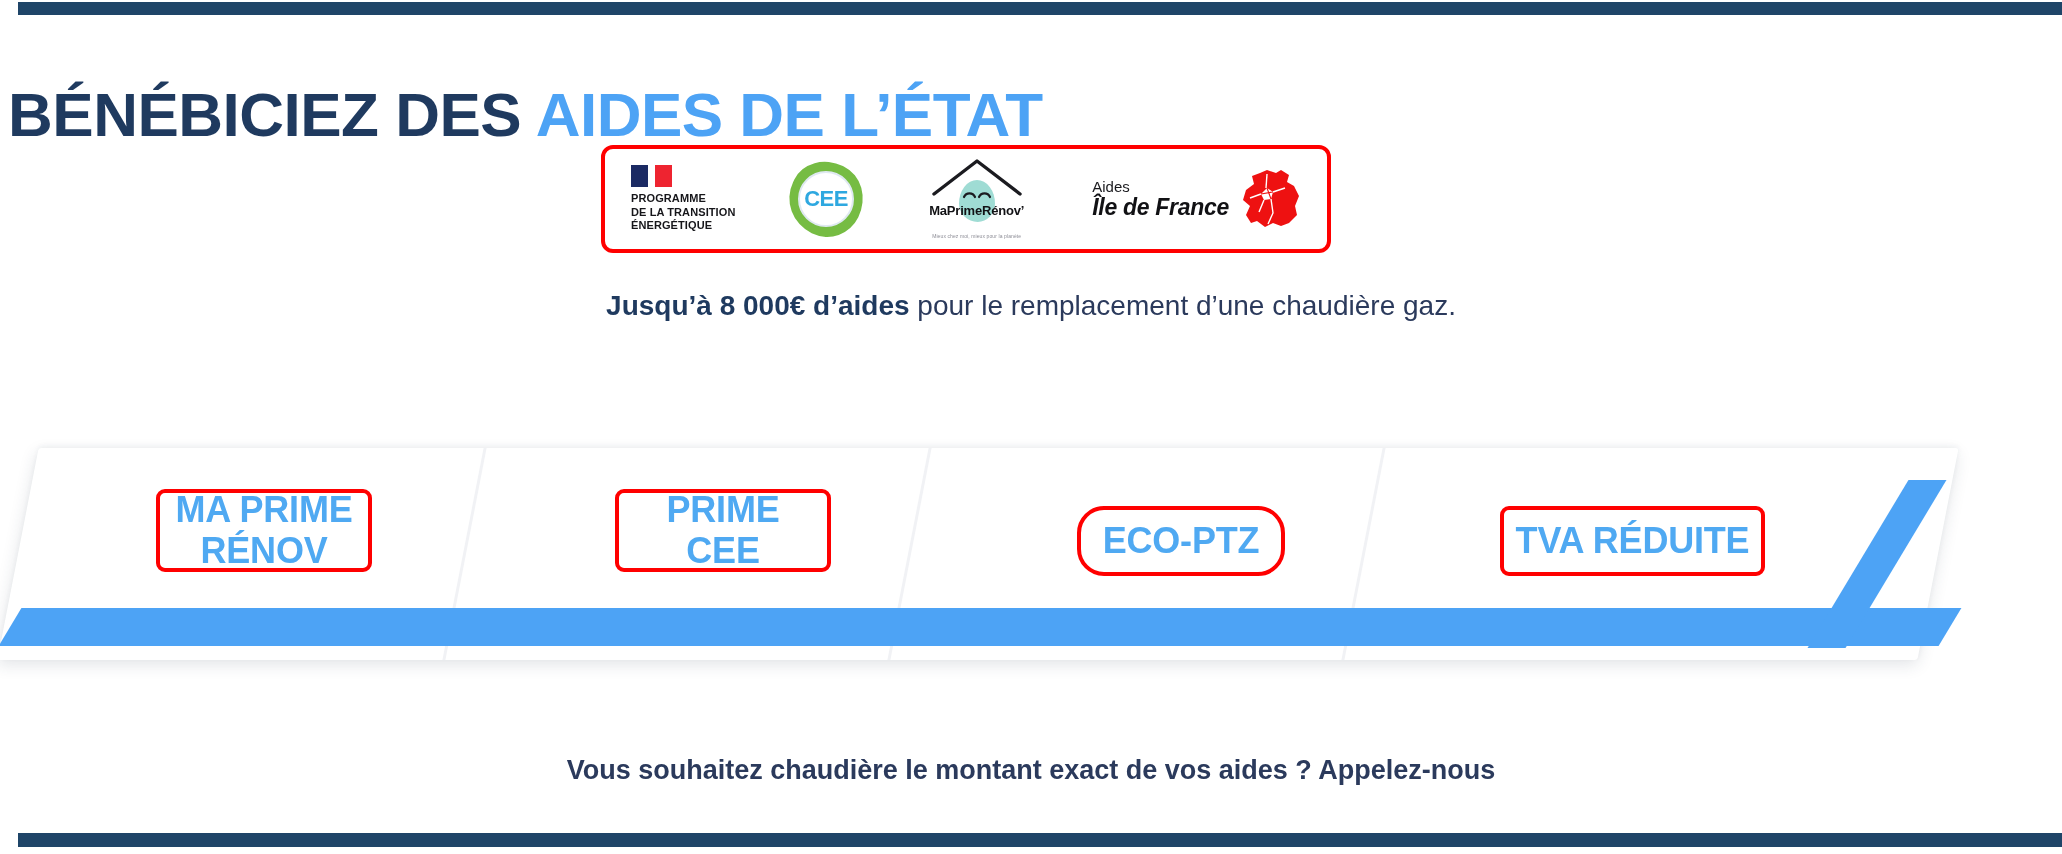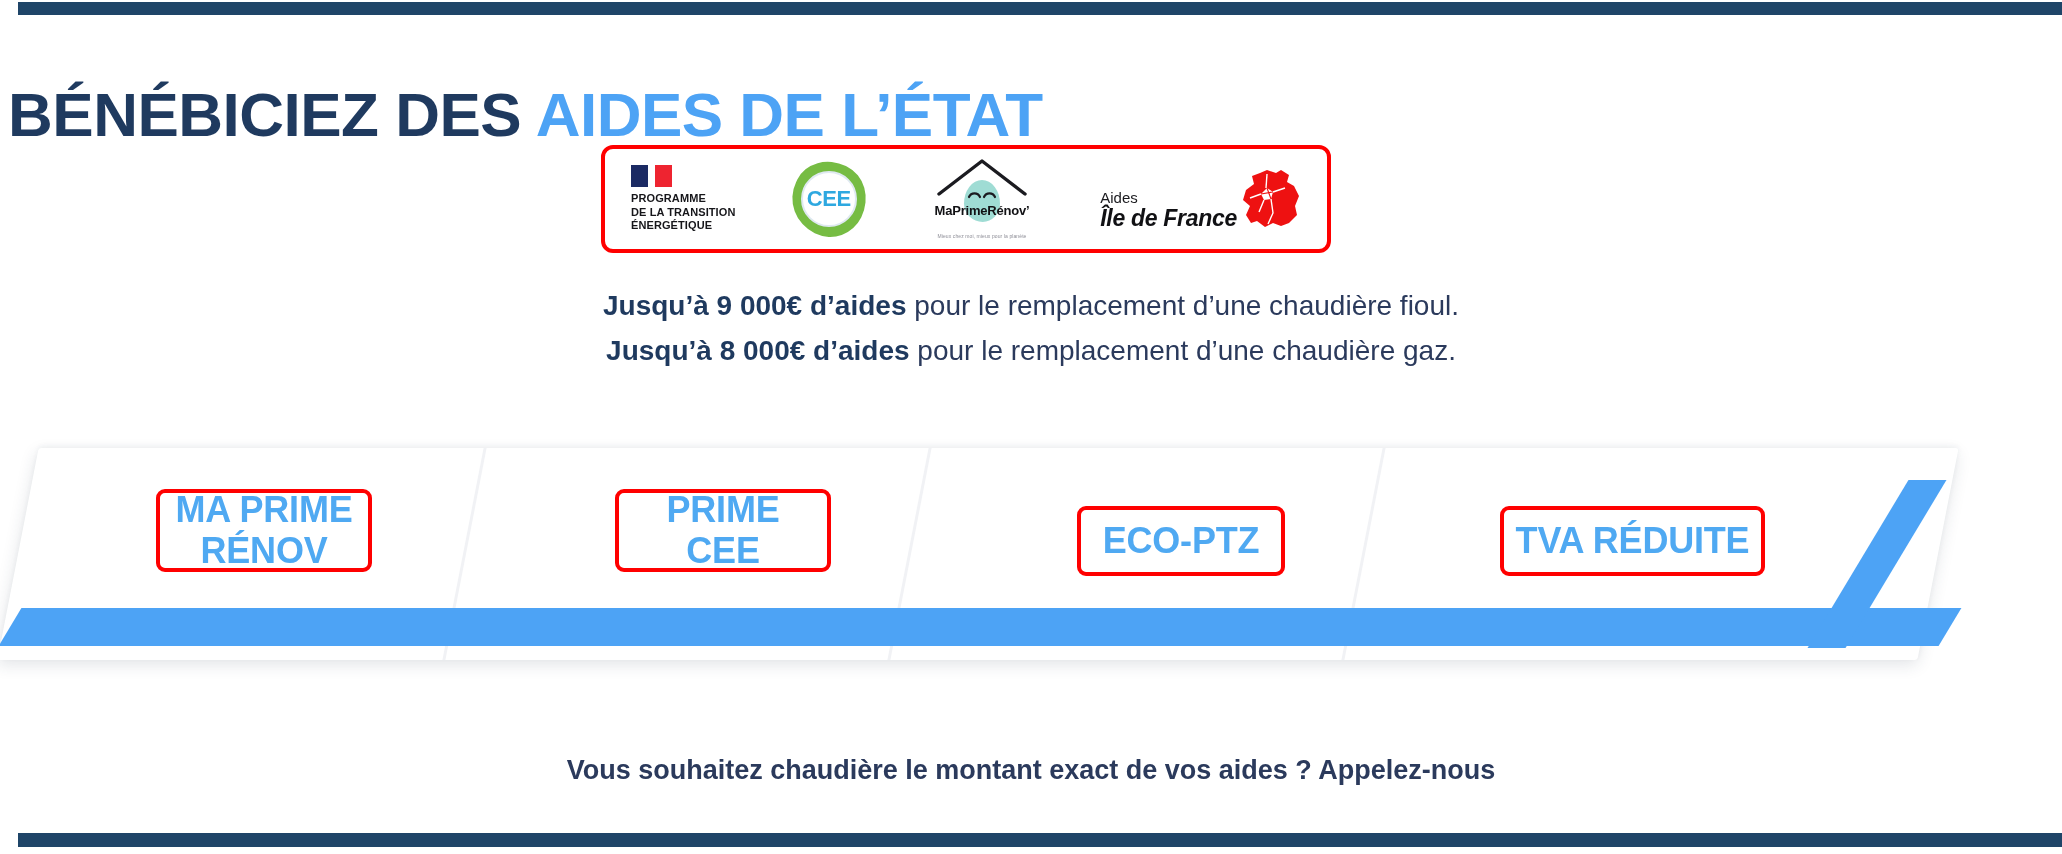--- a/index.html
+++ b/index.html
@@ -147,21 +147,21 @@
     position: absolute;
     bottom: 3px; left: 0; width: 100%;
     text-align: center;
     font-size: 5px;
     color: #8d8d96;
     white-space: nowrap;
     letter-spacing: 0.1px;
   }
 
   
-  .idf { display: flex; align-items: flex-end; }
+  .idf { display: flex; align-items: center; gap: 8px; }
   .idf-text { text-align: left; }
   .idf-aides {
     font-size: 15px;
     color: #1a1a1e;
     line-height: 1.05;
     white-space: nowrap;
   }
   .idf-main {
     font-size: 23px;
     font-weight: 700;
@@ -328,21 +328,20 @@
         <path d="M36 24 L48 20" stroke="#ffffff" stroke-width="1.4" fill="none"></path>
         <path d="M24 26 L13 30" stroke="#ffffff" stroke-width="1.4" fill="none"></path>
         <path d="M27 32 L22 44" stroke="#ffffff" stroke-width="1.4" fill="none"></path>
       </svg>
     </div>
   </div>
 
 </div>
 
 <div class="aide-lines">
-  <div class="aide-line"><b>Jusqu’à 9 000€ d’aides</b><span> pour le remplacement d’une chaudière fioul.</span></div>
   <div class="aide-line"><b>Jusqu’à 8 000€ d’aides</b><span> pour le remplacement d’une chaudière gaz.</span></div>
 </div>
 
 <div class="stage">
 
   <div class="panel"></div>
 
   <div class="divider" style="left:463px;"></div>
   <div class="divider" style="left:908px;"></div>
   <div class="divider" style="left:1362px;"></div>
@@ -357,21 +356,21 @@
     </span>
   </div>
 
   <div class="badge" style="left:615px; top:49px; width:216px; height:83px;">
     <span>
       <span>PRIME</span><br>
       <span>CEE</span>
     </span>
   </div>
 
-  <div class="badge" style="left:1077px; top:66px; width:208px; height:70px;">
+  <div class="badge" style="left:1077px; top:66px; width:208px; height:70px;border-radius:27px;">
     <span>ECO-PTZ</span>
   </div>
 
   <div class="badge" style="left:1500px; top:66px; width:265px; height:70px;">
     <span>TVA RÉDUITE</span>
   </div>
 
 </div>
 
 <div class="cta">Vous souhaitez chaudière le montant exact de vos aides ? Appelez-nous</div>

